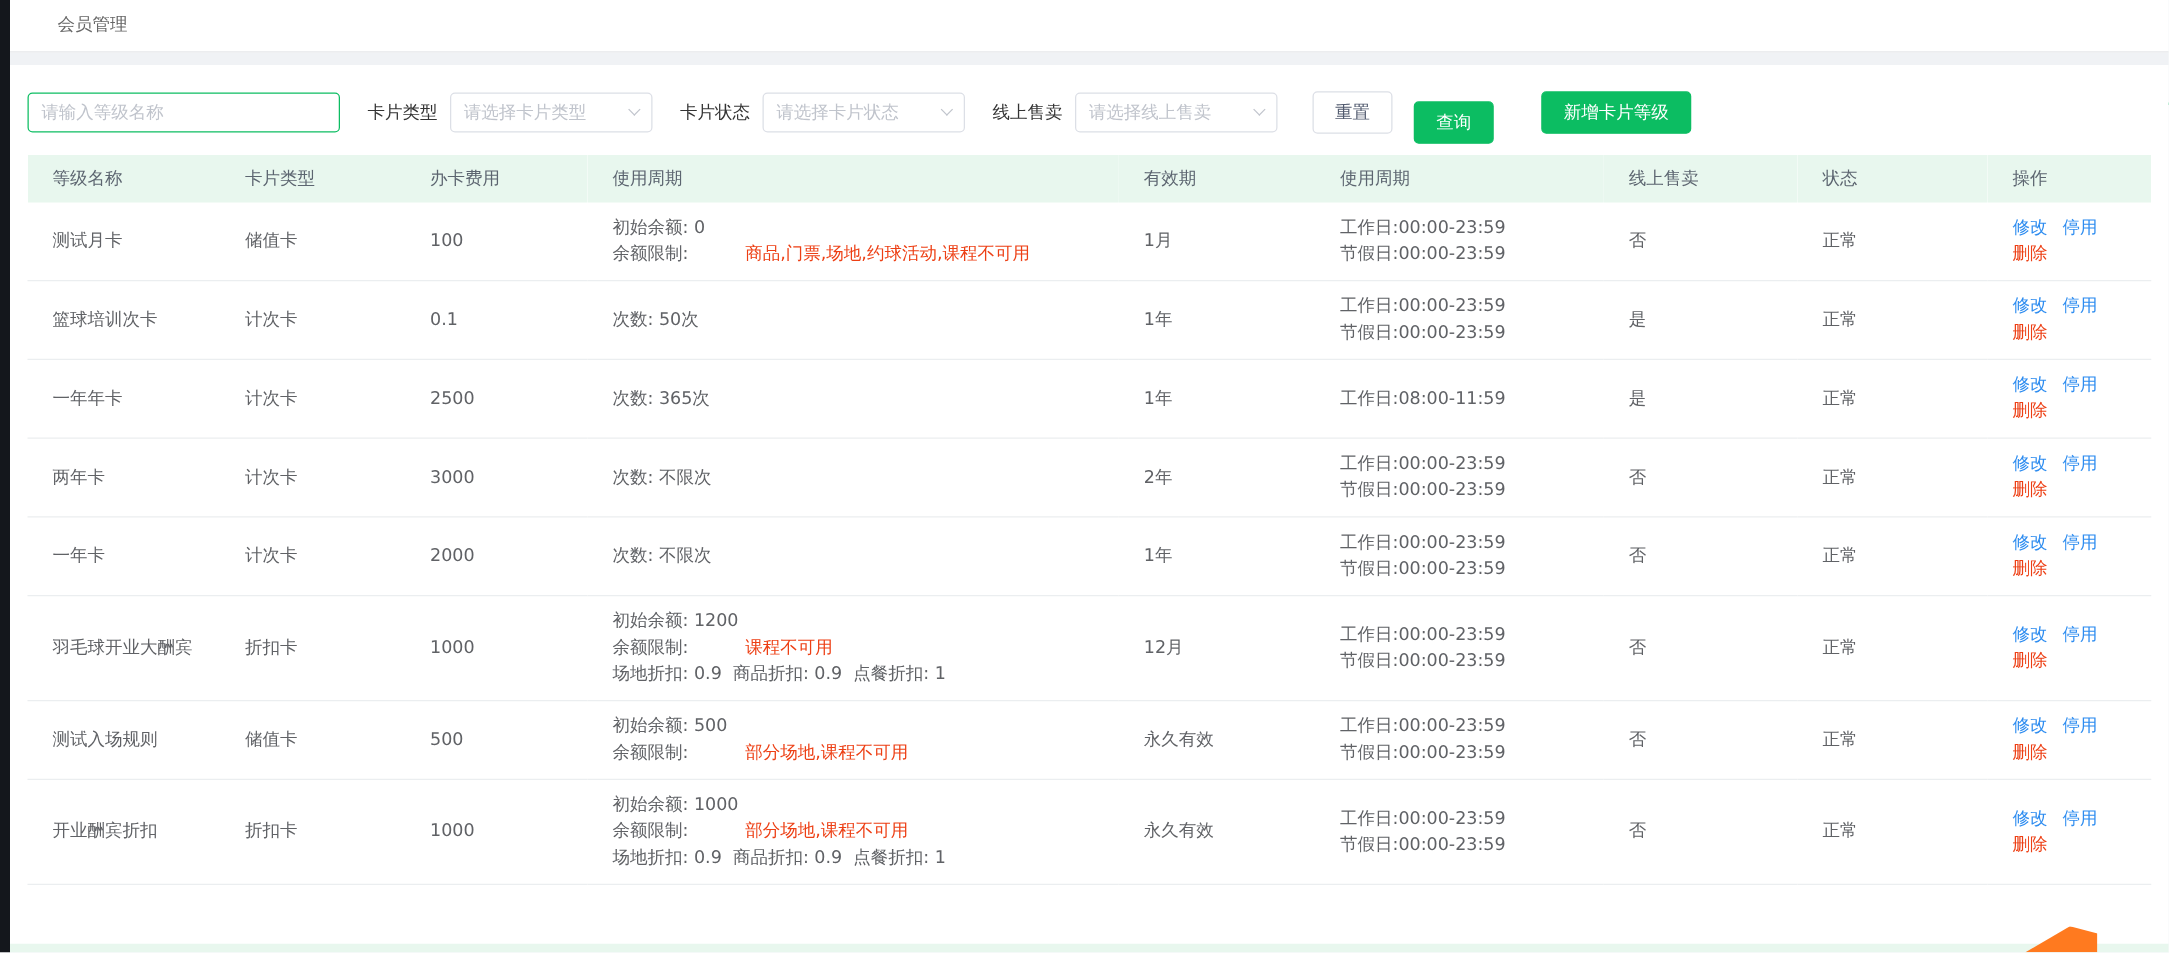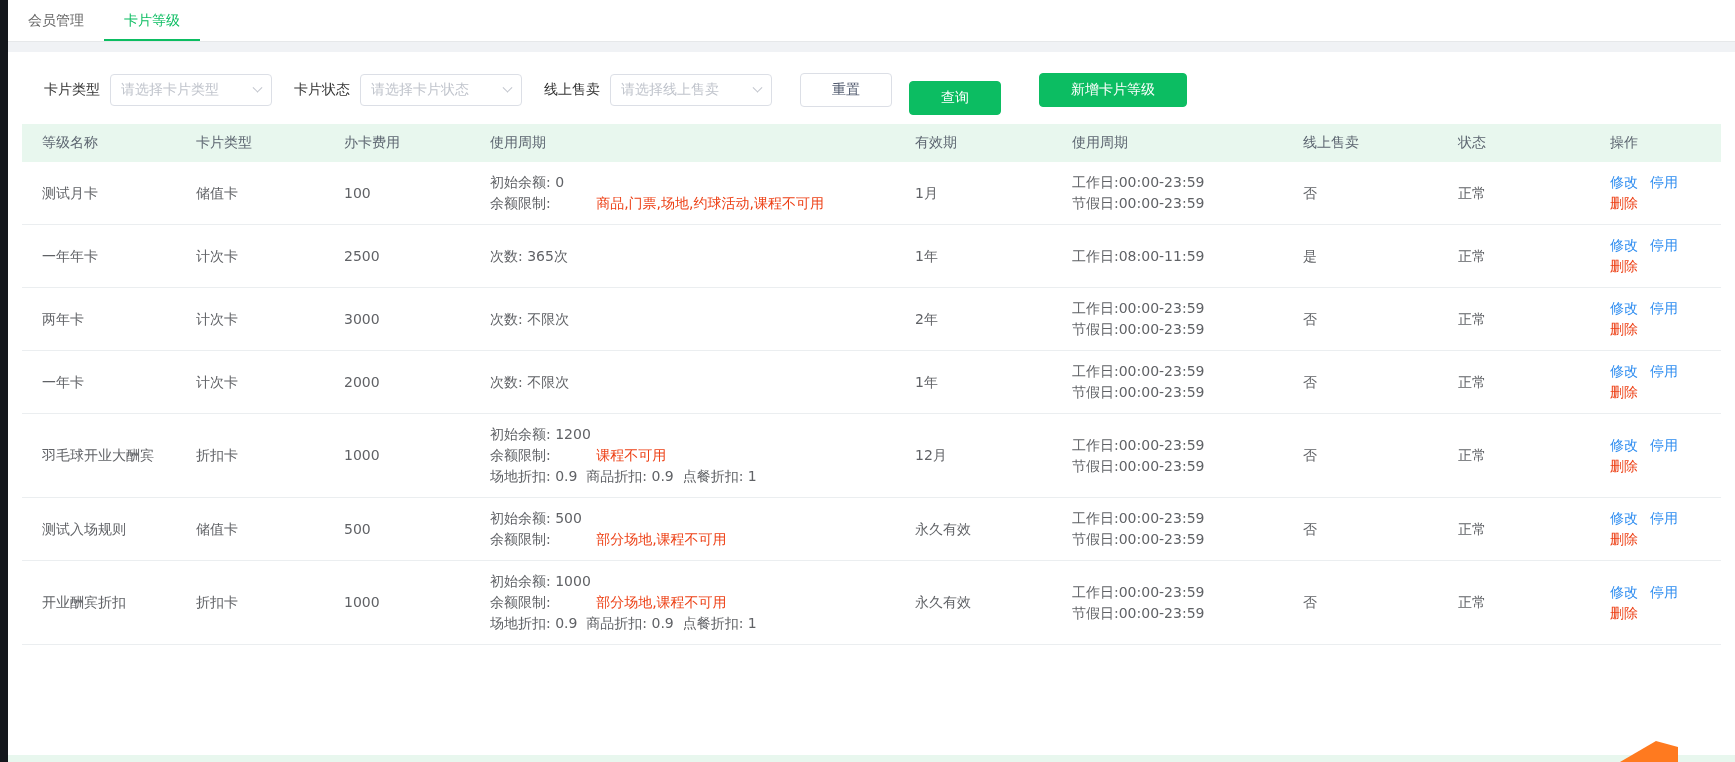--- a/index.html
+++ b/index.html
@@ -12,36 +12,36 @@
   *{box-sizing:border-box;}
   html,body{margin:0;padding:0;}
   body{
     width:1735px;height:762px;position:relative;overflow:hidden;
     background:#f0f2f5;color:#606266;
     font-family:"DejaVu Sans","Liberation Sans",sans-serif;font-size:14px;
   }
   .side-strip{position:absolute;left:0;top:0;width:8px;height:762px;background:#14171c;z-index:6;}
   
   .tabbar{position:absolute;left:8px;right:0;top:0;height:42px;background:#fff;
-    border-bottom:1px solid #e6e8ea;display:flex;align-items:stretch;}
+    border-bottom:1px solid #e6e8ea;display:flex;align-items:stretch;padding-left:18px;flex-direction:column;}
   .tab{padding:0 20px;line-height:40px;color:#666;cursor:pointer;border-bottom:2px solid transparent;}
   .tab.active{color:var(--accent);border-bottom-color:var(--accent);}
   
   .main{position:absolute;left:8px;right:0;top:52px;bottom:0;background:#fff;}
   .filterbar{display:flex;align-items:center;padding:13px 0 9px 14px;}
   .name-input{width:250px;height:32px;border:1px solid var(--accent);border-radius:4px;
     padding:0 10px;font:inherit;color:#606266;outline:none;background:#fff;}
   .name-input::placeholder{color:#c0c4cc;}
   .flabel{margin:0 10px 0 22px;color:#333;white-space:nowrap;}
   .fselect{width:162px;height:32px;border:1px solid #dcdfe6;border-radius:4px;background:#fff;
     display:flex;align-items:center;justify-content:space-between;padding:0 10px;cursor:pointer;}
   .fselect .ph{color:#c0c4cc;overflow:hidden;white-space:nowrap;}
   .chev{width:7px;height:7px;border-right:1.5px solid #c0c4cc;border-bottom:1.5px solid #c0c4cc;
     transform:rotate(45deg) translate(-2px,-2px);flex:none;margin-left:6px;}
-  .btn{height:34px;padding:0 31px;border-radius:4px;border:1px solid #dcdfe6;background:#fff;
+  .btn{height:34px;padding:0 17px;border-radius:4px;border:1px solid #dcdfe6;background:#fff;
     color:#515a6e;font:inherit;cursor:pointer;white-space:nowrap;}
   .btn.reset{margin-left:28px;}
   .btn.primary{background:var(--accent);border-color:var(--accent);color:#fff;}
   .btn.search{margin-left:17px;margin-top:16px;}
   .btn.add{margin-left:38px;}
   
   .table-wrap{margin:0 14px;}
   table{border-collapse:collapse;width:100%;table-layout:fixed;}
   thead th{background:var(--table-header-bg);height:38px;text-align:left;font-weight:normal;
     color:#5c6570;padding:0 8px 0 20px;overflow:hidden;white-space:nowrap;margin-left:15px;}
@@ -63,20 +63,21 @@
 <div class="side-strip"></div>
 
 <div class="tabbar">
   <div class="tab">会员管理</div>
   <div class="tab active">卡片等级</div>
 </div>
 
 <div class="main">
 
   <div class="filterbar">
+    <input class="name-input" type="text" placeholder="请输入等级名称" style="">
 
     <span class="flabel">卡片类型</span>
     <div class="fselect">
       <span class="ph">请选择卡片类型</span>
       <span class="chev"></span>
     </div>
 
     <span class="flabel">卡片状态</span>
     <div class="fselect">
       <span class="ph">请选择卡片状态</span>
@@ -132,20 +133,36 @@
     <td>1月</td>
     <td class="c-usage">
               <div>工作日:00:00-23:59</div>
               <div>节假日:00:00-23:59</div>
             </td>
     <td>否</td>
     <td>正常</td>
     <td class="c-actions"><a class="act blue">修改</a><a class="act blue">停用</a><a class="act red">删除</a></td>
   </tr>
           <tr>
+    <td>篮球培训次卡</td>
+    <td>计次卡</td>
+    <td>0.1</td>
+    <td class="c-desc">
+              <div class="desc-line"><span class="dk">次数: 50次</span></div>
+            </td>
+    <td>1年</td>
+    <td class="c-usage">
+              <div>工作日:00:00-23:59</div>
+              <div>节假日:00:00-23:59</div>
+            </td>
+    <td>是</td>
+    <td>正常</td>
+    <td class="c-actions"><a class="act blue">修改</a><a class="act blue">停用</a><a class="act red">删除</a></td>
+  </tr>
+          <tr>
     <td>一年年卡</td>
     <td>计次卡</td>
     <td>2500</td>
     <td class="c-desc">
               <div class="desc-line"><span class="dk">次数: 365次</span></div>
             </td>
     <td>1年</td>
     <td class="c-usage">
               <div>工作日:08:00-11:59</div>
             </td>

